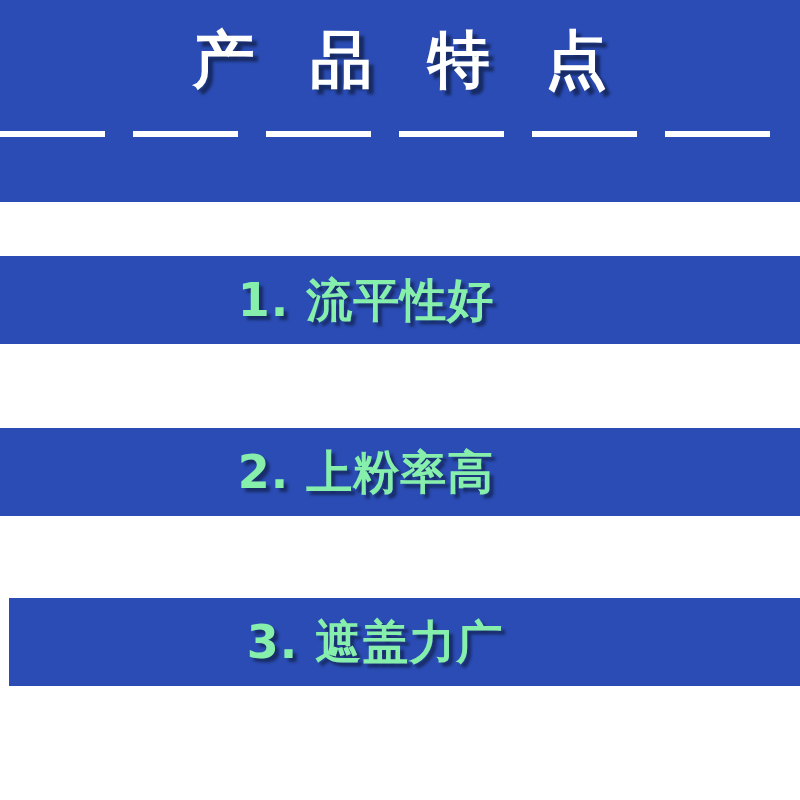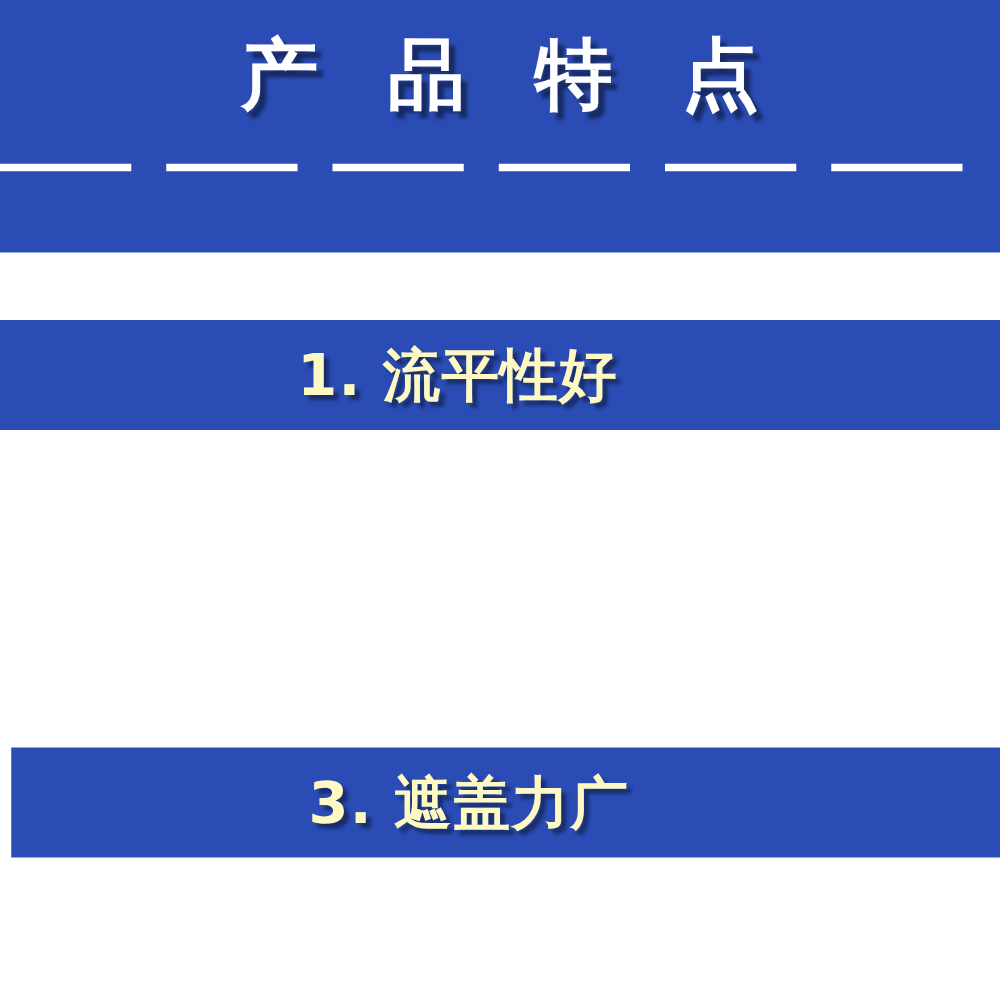--- a/index.html
+++ b/index.html
@@ -77,21 +77,21 @@
   .feature-band.band-3 { top: 598px; margin-left: 9px; }
 
   .feature-text {
     position: absolute;
     left: 0;
     top: 0;
     width: 732px;
     height: 88px;
     line-height: 88px;
     text-align: center;
-    color: #fef9c3;
+    color: #86efac;
     font-family: "DejaVu Sans", "Liberation Sans", sans-serif;
     font-size: 46px;
     font-weight: bold;
     letter-spacing: 1px;
     white-space: nowrap;
     text-shadow: 4px 4px 3px rgba(0,0,0,0.42);
   }
 </style>
 </head>
 <body>
@@ -110,18 +110,21 @@
       <span class="dash" style="left:532px; width:105px;"></span>
       <span class="dash" style="left:665px; width:105px;"></span>
     </div>
 
   </div>
 
   <div class="feature-band band-1">
     <div class="feature-text">1. 流平性好</div>
   </div>
 
+  <div class="feature-band band-2">
+    <div class="feature-text">2. 上粉率高</div>
+  </div>
 
   <div class="feature-band band-3">
     <div class="feature-text">3. 遮盖力广</div>
   </div>
 
 </div>
 
 </body></html>

